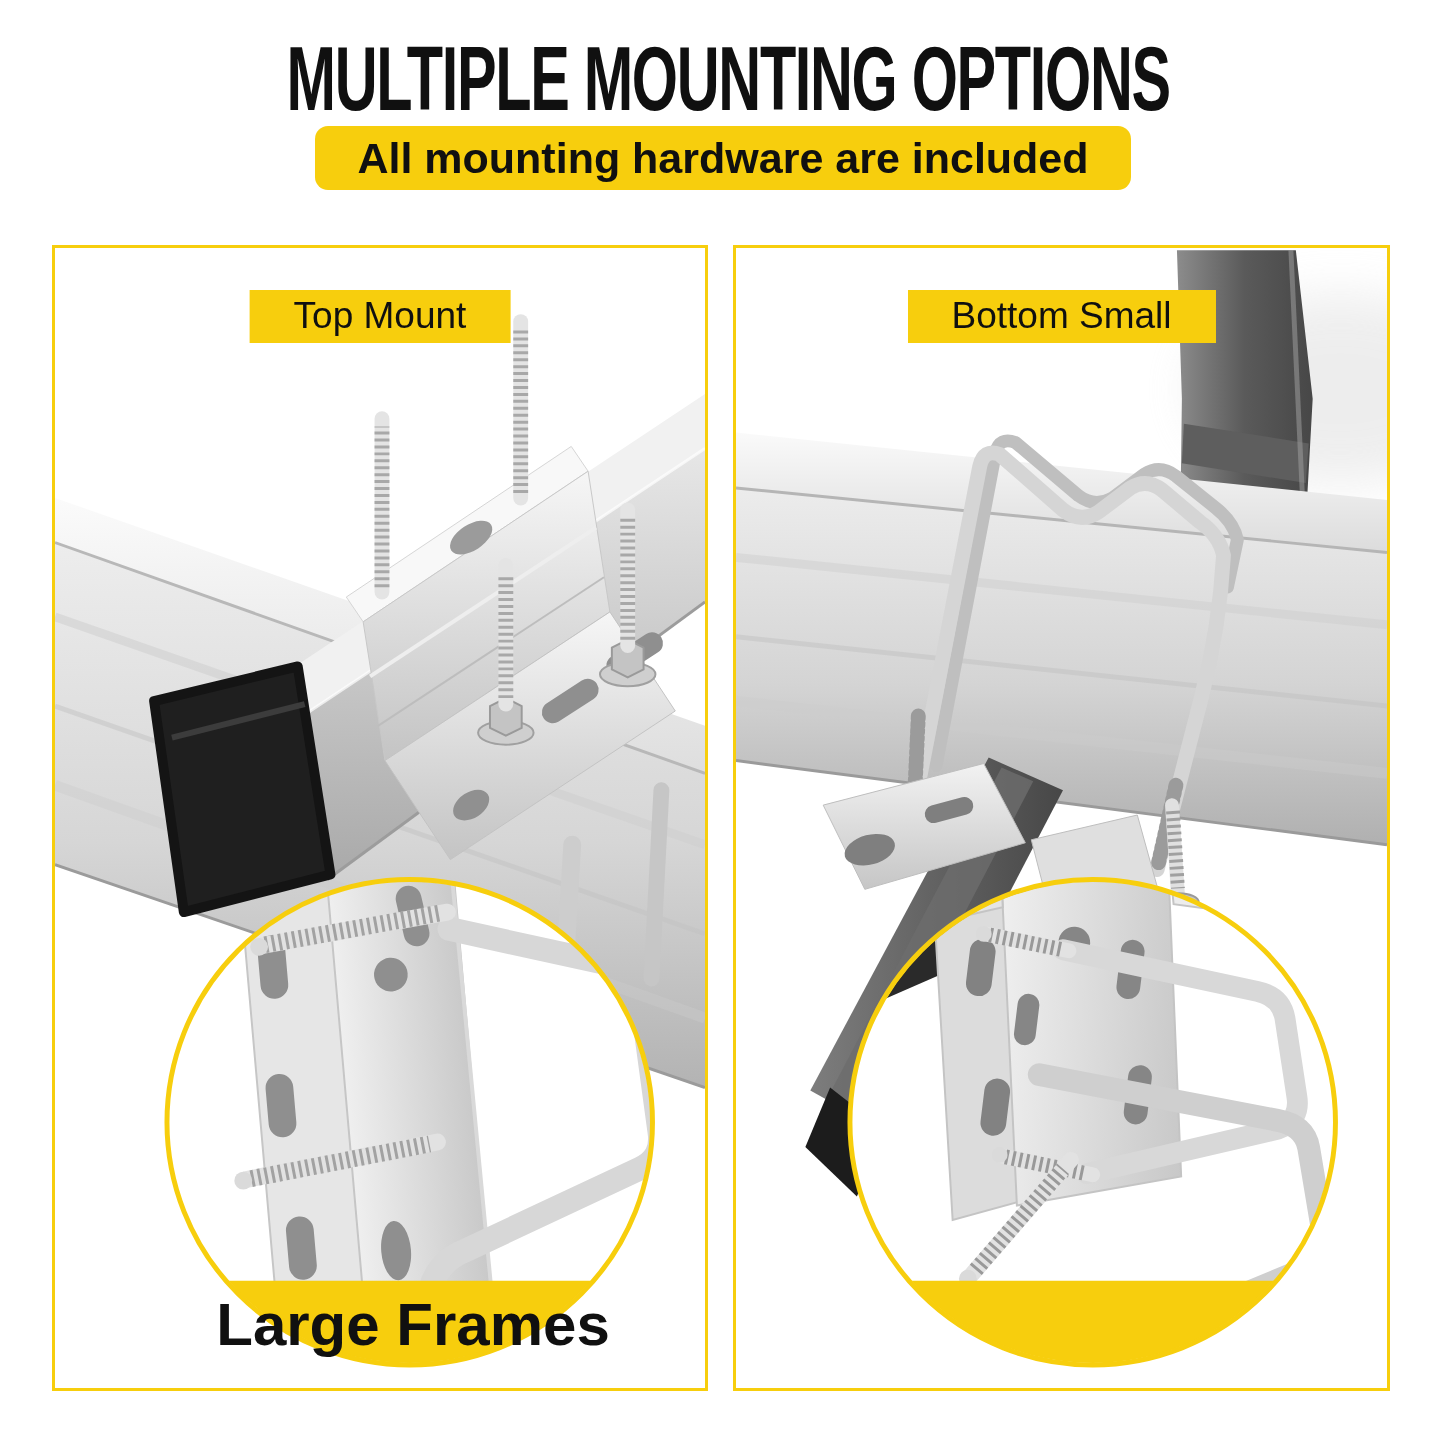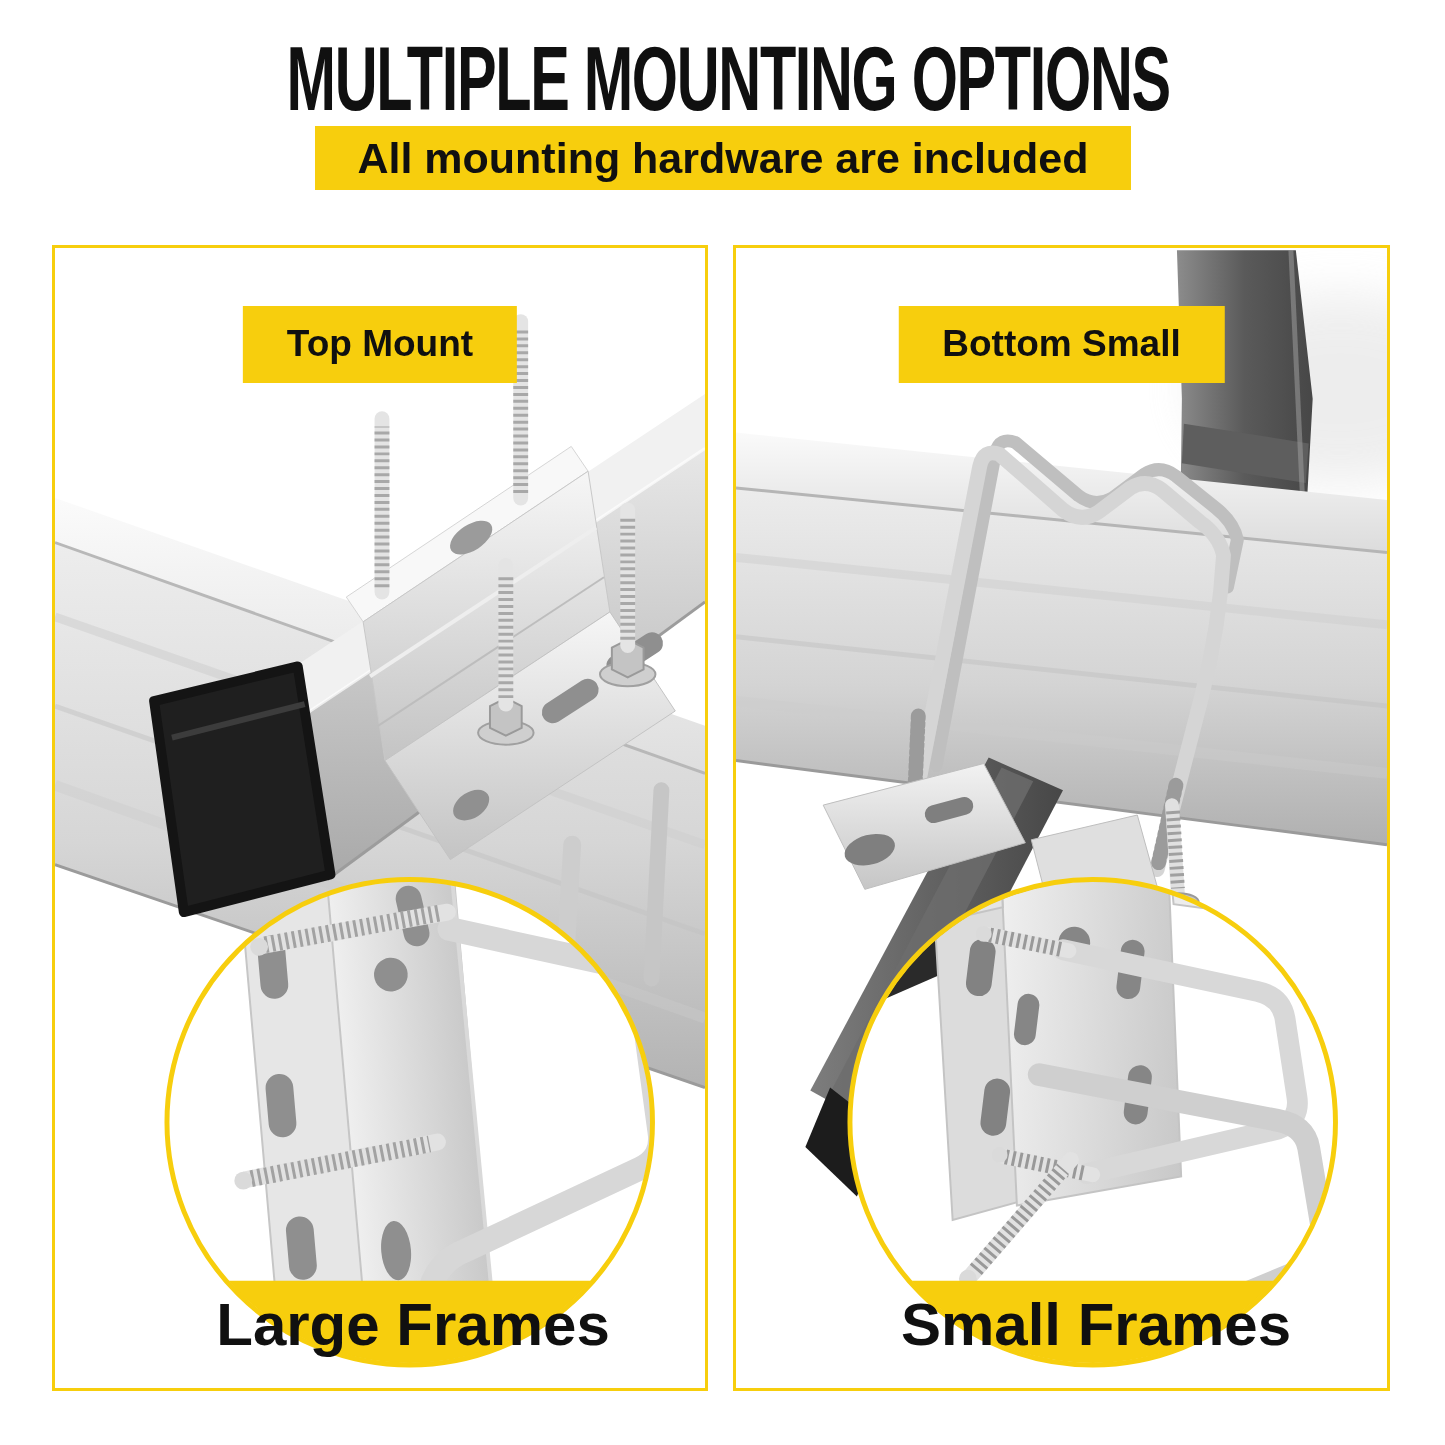--- a/index.html
+++ b/index.html
@@ -12,33 +12,33 @@
     font-family:"Liberation Sans",sans-serif;color:var(--ink);
   }
   .title{
     position:absolute;top:28px;left:0;width:100%;margin:6px;text-align:center;
     font-size:90px;font-weight:800;line-height:1.0;letter-spacing:-2px;white-space:nowrap;
   }
   .title .condense{display:inline-block;transform:scaleX(0.66);transform-origin:center;}
   .subtitle{
     position:absolute;top:126px;left:315px;width:816px;height:64px;
     background:var(--yellow);text-align:center;line-height:64px;
-    font-size:43px;font-weight:700;white-space:nowrap;
+    font-size:43px;font-weight:700;white-space:nowrap;border-radius:13px;
   }
   .panel{
     position:absolute;top:245px;width:656px;height:1146px;background:#ffffff;
     border:3px solid var(--yellow);box-sizing:border-box;
   }
   .panel-left{left:52px;}
   .panel-right{left:733px;width:657px;}
   .panel svg{position:absolute;left:0;top:0;width:100%;height:100%;display:block;}
   .badge{
     position:absolute;top:42px;left:50%;transform:translateX(-50%);
-    background:var(--yellow);padding:18px 44px;font-size:37px;font-weight:700;
-    line-height:1.1;white-space:nowrap;z-index:3;margin-top:16px;
+    background:var(--yellow);padding:6px 44px;font-size:37px;font-weight:400;
+    line-height:1.1;white-space:nowrap;z-index:3;
   }
   .inset-label{
     position:absolute;width:420px;text-align:center;top:1042px;
     font-size:60px;font-weight:700;z-index:4;white-space:nowrap;
   }
   .panel-left  .inset-label{left:148px;}
   .panel-right .inset-label{left:150px;}
   .accent-fill{fill:var(--yellow);}
   .accent-stroke{stroke:var(--yellow);}
 </style>
@@ -272,16 +272,15 @@
             <line x1="-124" y1="156" x2="-22" y2="38" stroke="#e2e2e2" stroke-width="16" stroke-linecap="round"></line>
             <line x1="-118" y1="149" x2="-30" y2="47" stroke="#999999" stroke-width="16" stroke-dasharray="3 4"></line>
             <circle cx="-126" cy="158" r="9" fill="#dadada"></circle>
             <path class="accent-fill" d="M -185 160 A 245 245 0 0 0 185 160 Z"></path>
           </g>
         </g>
         <circle cx="360" cy="880" r="245" fill="none" class="accent-stroke" stroke-width="5"></circle>
       </g>
     </svg>
     <div class="badge">Bottom Small</div>
-    <div class="inset-label">Small Frames</div>
   </section>
 
 </div>
 
 </body></html>

